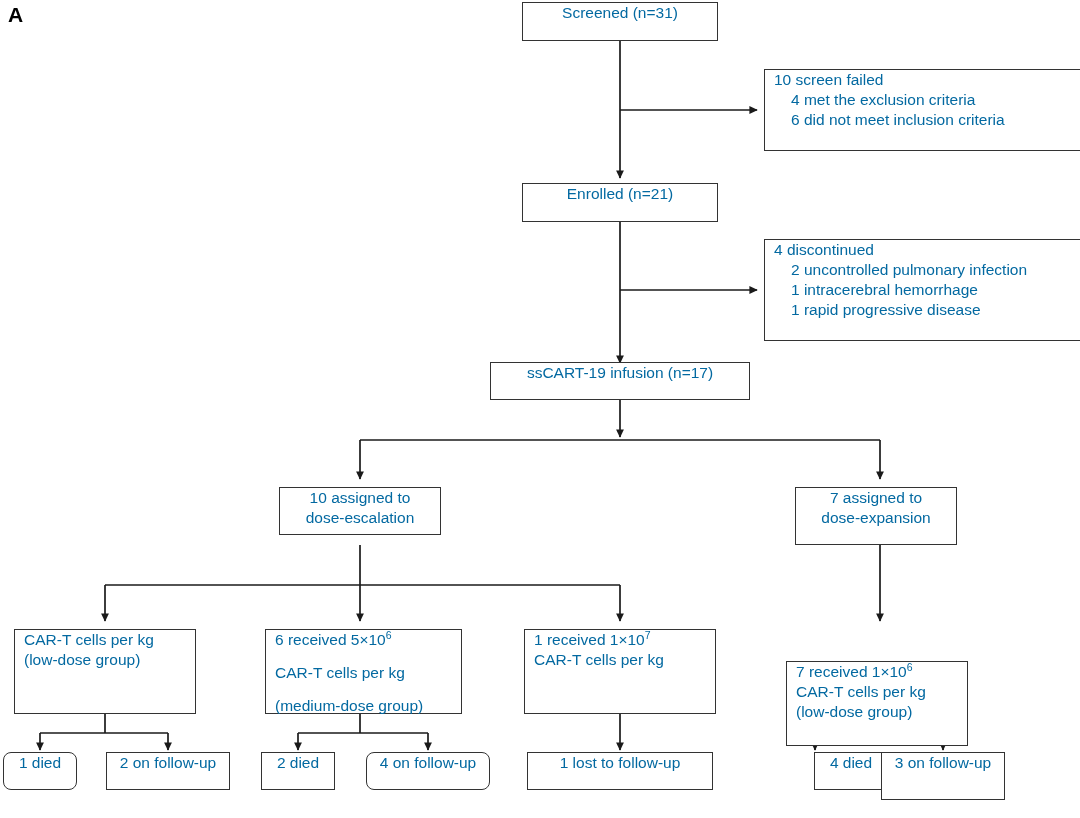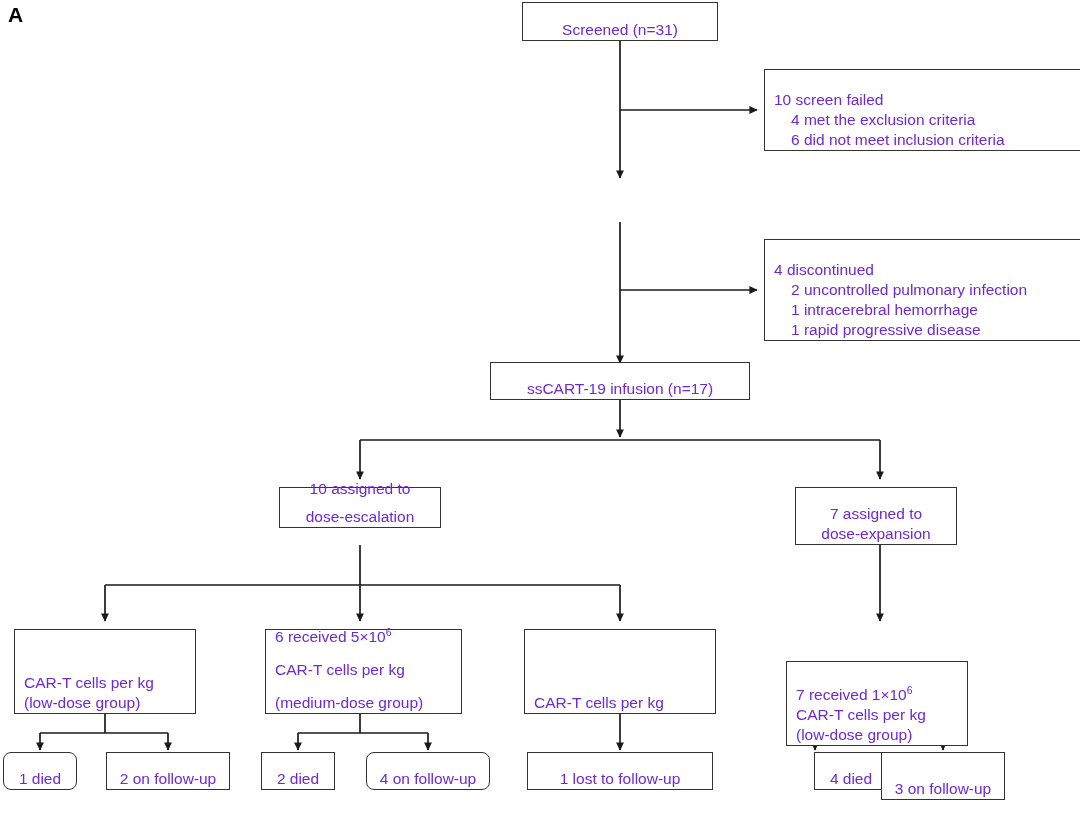--- a/index.html
+++ b/index.html
@@ -29,26 +29,26 @@
     font-size: 21px;
     font-weight: bold;
     color: #000000;
     letter-spacing: 0px;
   }
   .node {
     position: absolute;
     box-sizing: border-box;
     border: 1.6px solid #333333;
     background: #ffffff;
-    color: #6d28d9;
+    color: #0369a1;
     font-size: 15.5px;
     line-height: 20px;
     display: flex;
     flex-direction: column;
-    justify-content: flex-end;
+    justify-content: flex-start;
   }
   .node .line {
     white-space: pre;
     padding: 0 9px;
   }
   .node.center .line {
     text-align: center;
   }
   .node.left .line {
     text-align: left;
@@ -123,33 +123,36 @@
   <div class="node center" style="left:522px; top:2px; width:196px; height:39px;">
     <div class="line">Screened (n=31)</div>
   </div>
 
   <div class="node left" style="left:764px; top:69px; width:322px; height:82px;">
     <div class="line">10 screen failed</div>
     <div class="line indent1">4 met the exclusion criteria</div>
     <div class="line indent1">6 did not meet inclusion criteria</div>
   </div>
 
+  <div class="node center" style="left:522px; top:183px; width:196px; height:39px;">
+    <div class="line">Enrolled (n=21)</div>
+  </div>
 
   <div class="node left" style="left:764px; top:239px; width:322px; height:102px;">
     <div class="line">4 discontinued</div>
     <div class="line indent1">2 uncontrolled pulmonary infection</div>
     <div class="line indent1">1 intracerebral hemorrhage</div>
     <div class="line indent1">1 rapid progressive disease</div>
   </div>
 
   <div class="node center" style="left:490px; top:362px; width:260px; height:38px;">
     <div class="line">ssCART-19 infusion (n=17)</div>
   </div>
 
-  <div class="node center" style="left:279px; top:487px; width:162px; height:41px;gap:8px;">
+  <div class="node center" style="left:279px; top:487px; width:162px; height:48px;">
     <div class="line">10 assigned to</div>
     <div class="line">dose-escalation</div>
   </div>
 
   <div class="node center" style="left:795px; top:487px; width:162px; height:58px;">
     <div class="line">7 assigned to</div>
     <div class="line">dose-expansion</div>
   </div>
 
   <div class="node left" style="left:14px; top:629px; width:182px; height:85px;">
@@ -157,20 +160,21 @@
     <div class="line">(low-dose group)</div>
   </div>
 
   <div class="node left" style="left:265px; top:629px; width:197px; height:85px;gap:13px;">
     <div class="line"><span>6 received 5×10</span><sup>6</sup></div>
     <div class="line">CAR-T cells per kg</div>
     <div class="line">(medium-dose group)</div>
   </div>
 
   <div class="node left" style="left:524px; top:629px; width:192px; height:85px;">
+    <div class="line"><span>1 received 1×10</span><sup>7</sup></div>
     <div class="line">CAR-T cells per kg</div>
   </div>
 
   <div class="node left" style="left:786px; top:629px; width:182px; height:85px;margin-top:32px;">
     <div class="line"><span>7 received 1×10</span><sup>6</sup></div>
     <div class="line">CAR-T cells per kg</div>
     <div class="line">(low-dose group)</div>
   </div>
 
   <div class="node center" style="left:3px; top:752px; width:74px; height:38px;border-radius:8px;">

